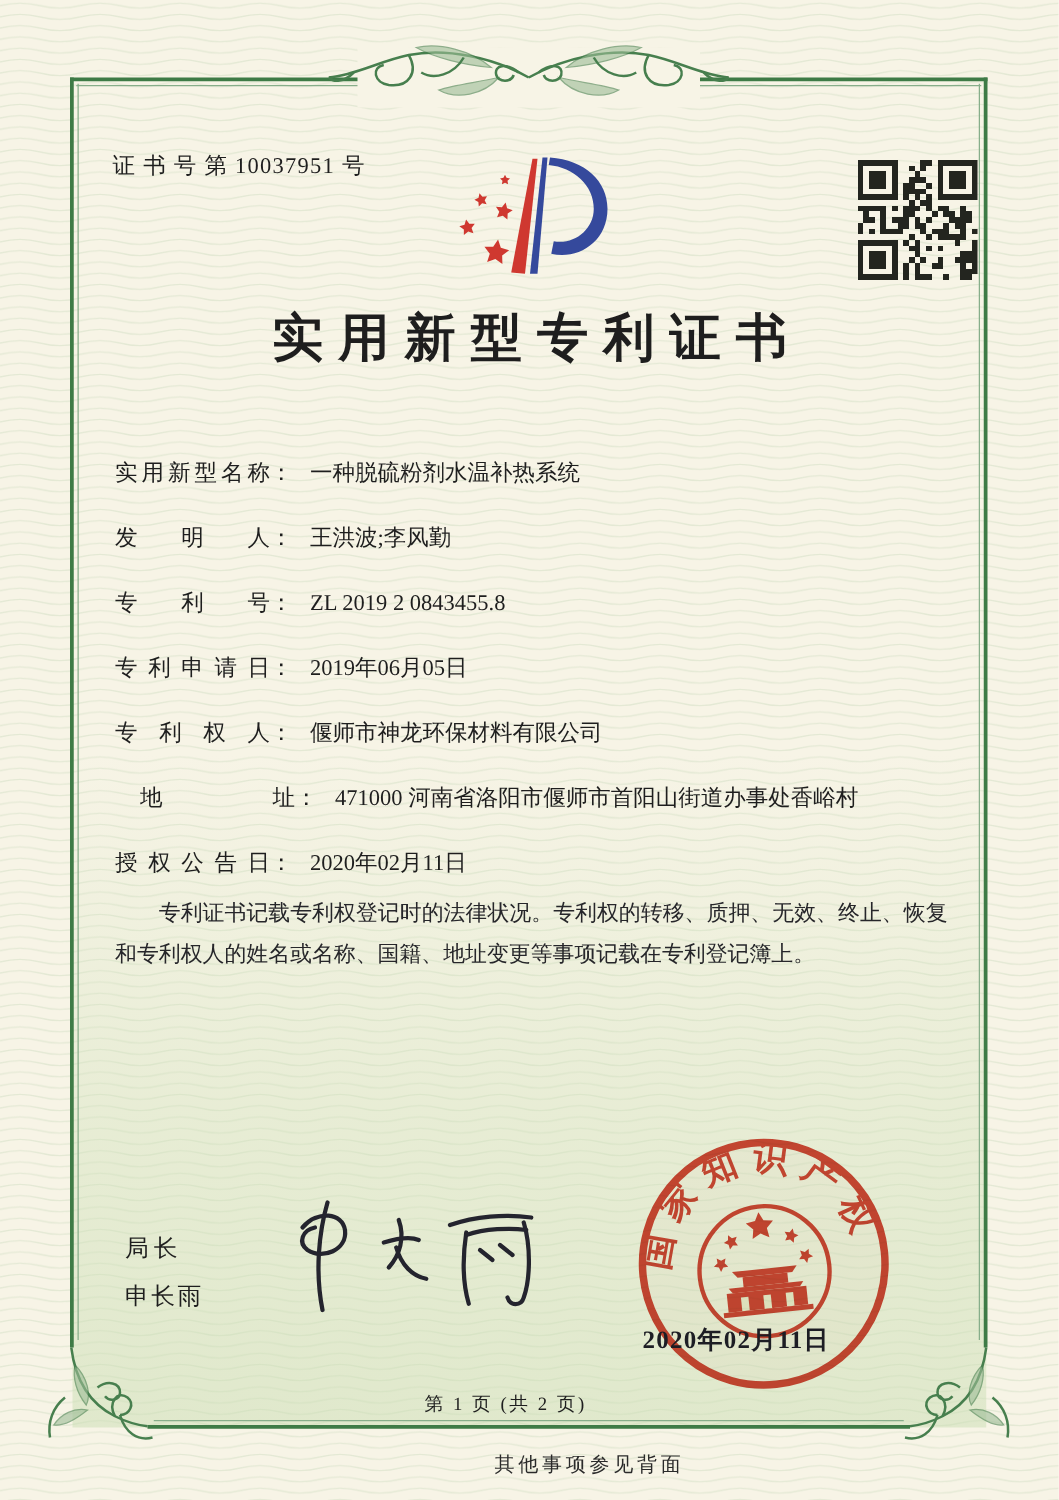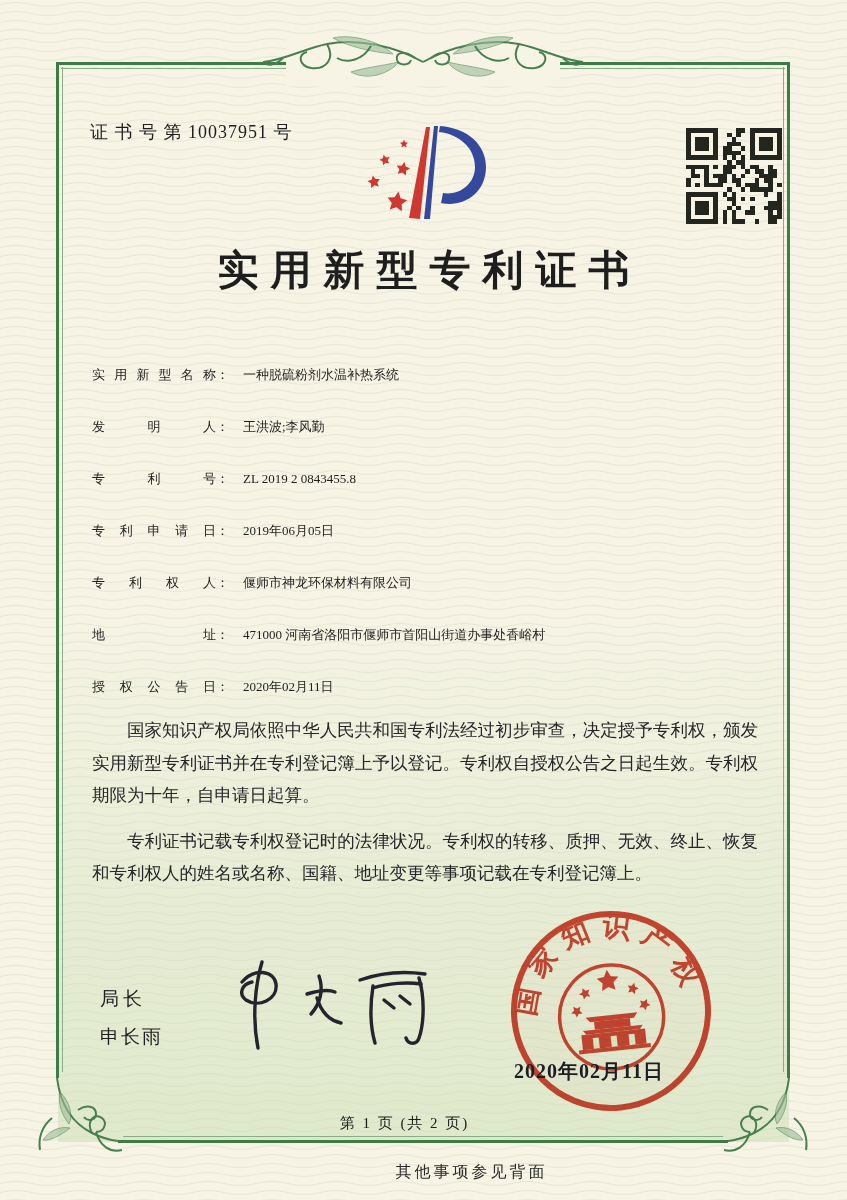--- a/index.html
+++ b/index.html
@@ -18,21 +18,21 @@
   }
   #frame-svg{position:absolute;inset:0;z-index:1;pointer-events:none;}
   .content{z-index:2;}
   
   .cert-no{left:90px;top:120px;font-size:18px;letter-spacing:1px;}
   
   .title{
     left:0;right:0;top:243px;text-align:center;
     font-size:41px;font-weight:bold;letter-spacing:12px;text-indent:12px;
   }
-  .row{position:absolute;left:92px;font-size:13px;white-space:nowrap;}
+  .row{position:absolute;left:92px;font-size:18px;white-space:nowrap;}
   .flabel{
     display:inline-block;width:124px;vertical-align:bottom;
     text-align:justify;text-align-last:justify;text-justify:inter-character;
   }
   .colon{display:inline-block;}
   .fvalue{margin-left:14px;}
   .row .second{position:absolute;left:258px;top:0;white-space:nowrap;}
   .second .flabel2{display:inline-block;}
   
   .body-text{
@@ -277,29 +277,28 @@
 </div>
 <div class="row" style="top:470px;">
   <span class="flabel">专利号</span><span class="colon">：</span><span class="fvalue">ZL 2019 2 0843455.8</span>
 </div>
 <div class="row" style="top:522px;">
   <span class="flabel">专利申请日</span><span class="colon">：</span><span class="fvalue">2019年06月05日</span>
 </div>
 <div class="row" style="top:574px;font-family:Liberation Mono, monospace;">
   <span class="flabel">专利权人</span><span class="colon">：</span><span class="fvalue">偃师市神龙环保材料有限公司</span>
 </div>
-<div class="row" style="top:626px;">
+<div class="row" style="top:626px;margin-left:20px;">
   <span class="flabel">地址</span><span class="colon">：</span><span class="fvalue">471000 河南省洛阳市偃师市首阳山街道办事处香峪村</span>
 </div>
 <div class="row" style="top:678px;">
   <span class="flabel">授权公告日</span><span class="colon">：</span><span class="fvalue">2020年02月11日</span>
 </div>
 
 <div class="abs body-text">
-  <p>国家知识产权局依照中华人民共和国专利法经过初步审查，决定授予专利权，颁发实用新型专利证书并在专利登记簿上予以登记。专利权自授权公告之日起生效。专利权期限为十年，自申请日起算。</p>
   <p>专利证书记载专利权登记时的法律状况。专利权的转移、质押、无效、终止、恢复和专利权人的姓名或名称、国籍、地址变更等事项记载在专利登记簿上。</p>
 </div>
 
 <div class="abs content signer-title">局长</div>
 <div class="abs content signer-name">申长雨</div>
 
 <svg class="abs" id="signature" width="215" height="115" viewBox="0 0 215 115">
   <g fill="none" stroke="#24242e" stroke-width="3.4" stroke-linecap="round" stroke-linejoin="round">
 
     <path d="M40,16 C33,40 30,72 36,102"></path>

